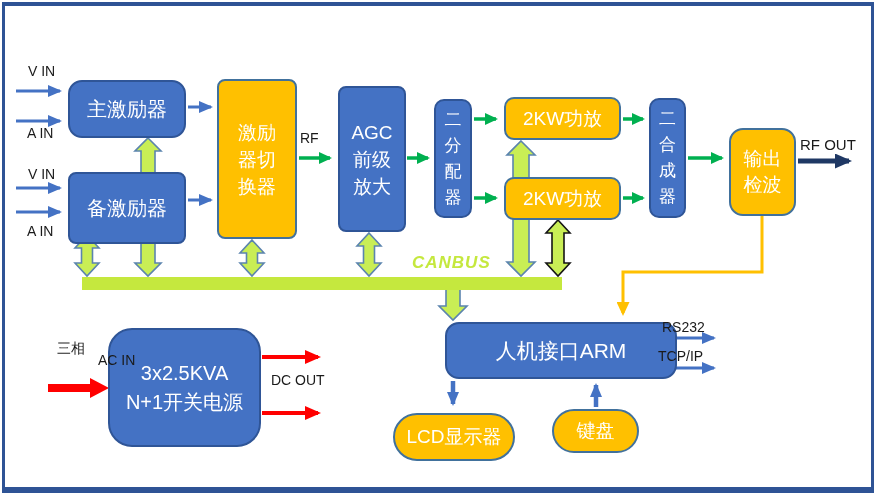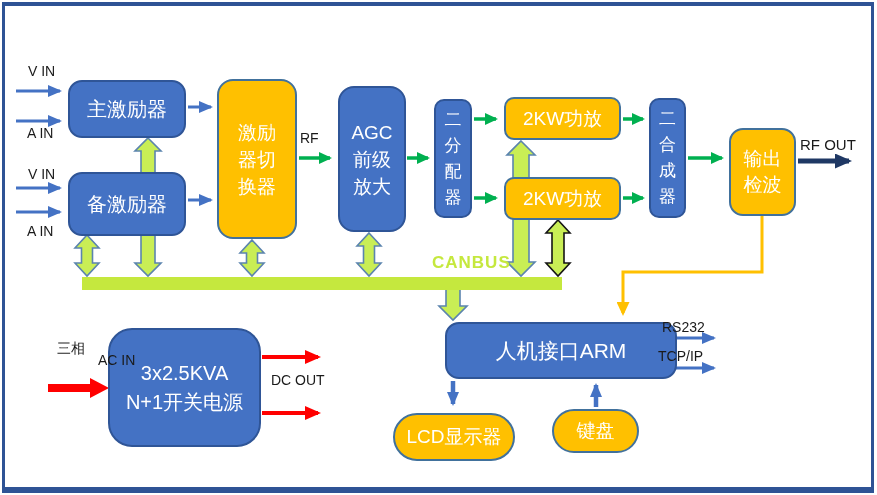--- a/index.html
+++ b/index.html
@@ -8,21 +8,21 @@
     font-family:"Liberation Sans","DejaVu Sans",sans-serif;
   }
   .frame{position:absolute;left:2px;top:2px;right:3px;bottom:2px;
     border:3px solid var(--frame);border-top-width:4px;border-bottom-width:6px;
     z-index:6;pointer-events:none;}
   .wires{position:absolute;left:0;top:0;z-index:1;}
   .box{position:absolute;z-index:2;display:flex;flex-direction:column;align-items:center;
     justify-content:center;color:#fff;text-align:center;box-sizing:border-box;line-height:1.32;}
   .blue{background:var(--blue);border:2px solid var(--blueBorder);}
   .orange{background:var(--orange);border:2px solid var(--orangeBorder);}
-  .r14{border-radius:14px;} .r10{border-radius:10px;} .r16{border-radius:16px;}
+  .r14{border-radius:14px;} .r10{border-radius:10px;} .r16{border-radius:8px;}
   .r12{border-radius:24px;} .r24{border-radius:24px;}
   .f20{font-size:20px;} .f19{font-size:19px;} .f17{font-size:17px;} .f21{font-size:21px;}
   .lh27 span{display:block;line-height:27px;}
   .lh26 span{display:block;line-height:26px;}
   .lh29 span{display:block;line-height:29px;}
   .lbl{position:absolute;z-index:3;color:var(--label);font-size:14px;white-space:nowrap;}
   .f15{font-size:15px;}
   .bus{position:absolute;left:82px;top:277px;width:480px;height:13px;background:var(--lime);z-index:2;}
   .canbus{color:var(--lime);font-size:17px;font-weight:bold;letter-spacing:1px;}
   .lb{stroke:var(--blueArrow);stroke-width:3;}
@@ -96,21 +96,21 @@
     <line class="lr" x1="262" y1="357" x2="318" y2="357" marker-end="url(#mr)"></line>
     <line class="lr" x1="262" y1="413" x2="318" y2="413" marker-end="url(#mr)"></line>
   </svg>
 
   <div class="bus"></div>
 
   <div class="box blue r14 f20" style="left:68px;top:80px;width:118px;height:58px;">
     <span>主激励器</span>
   </div>
 
-  <div class="box blue r14 f20" style="left:68px;top:172px;width:118px;height:64px;">
+  <div class="box blue r14 f20" style="left:68px;top:172px;width:118px;height:72px;border-radius:8px;">
     <span>备激励器</span>
   </div>
 
   <div class="box orange r16 f19 lh27" style="left:217px;top:79px;width:80px;height:160px;">
     <span>激励</span>
     <span>器切</span>
     <span>换器</span>
   </div>
 
   <div class="box blue r16 f19 lh27" style="left:338px;top:86px;width:68px;height:146px;">
@@ -162,21 +162,21 @@
     <span>3x2.5KVA</span>
     <span>N+1开关电源</span>
   </div>
 
   <div class="lbl" style="left:28px;top:63px;">V IN</div>
   <div class="lbl" style="left:27px;top:125px;">A IN</div>
   <div class="lbl" style="left:28px;top:166px;">V IN</div>
   <div class="lbl" style="left:27px;top:223px;">A IN</div>
   <div class="lbl" style="left:300px;top:130px;">RF</div>
   <div class="lbl f15" style="left:800px;top:136px;">RF OUT</div>
-  <div class="lbl canbus" style="left:432px;top:253px;">CANBUS</div>
+  <div class="lbl canbus" style="left:412px;top:253px;font-style:italic;">CANBUS</div>
   <div class="lbl" style="left:662px;top:319px;">RS232</div>
   <div class="lbl" style="left:658px;top:348px;text-align:center;">TCP/IP</div>
   <div class="lbl" style="left:57px;top:340px;">三相</div>
   <div class="lbl" style="left:54px;top:352px;margin-left:44px;">AC IN</div>
   <div class="lbl" style="left:271px;top:372px;">DC OUT</div>
 
   <div class="frame"></div>
 </div>
 
 </body></html>

